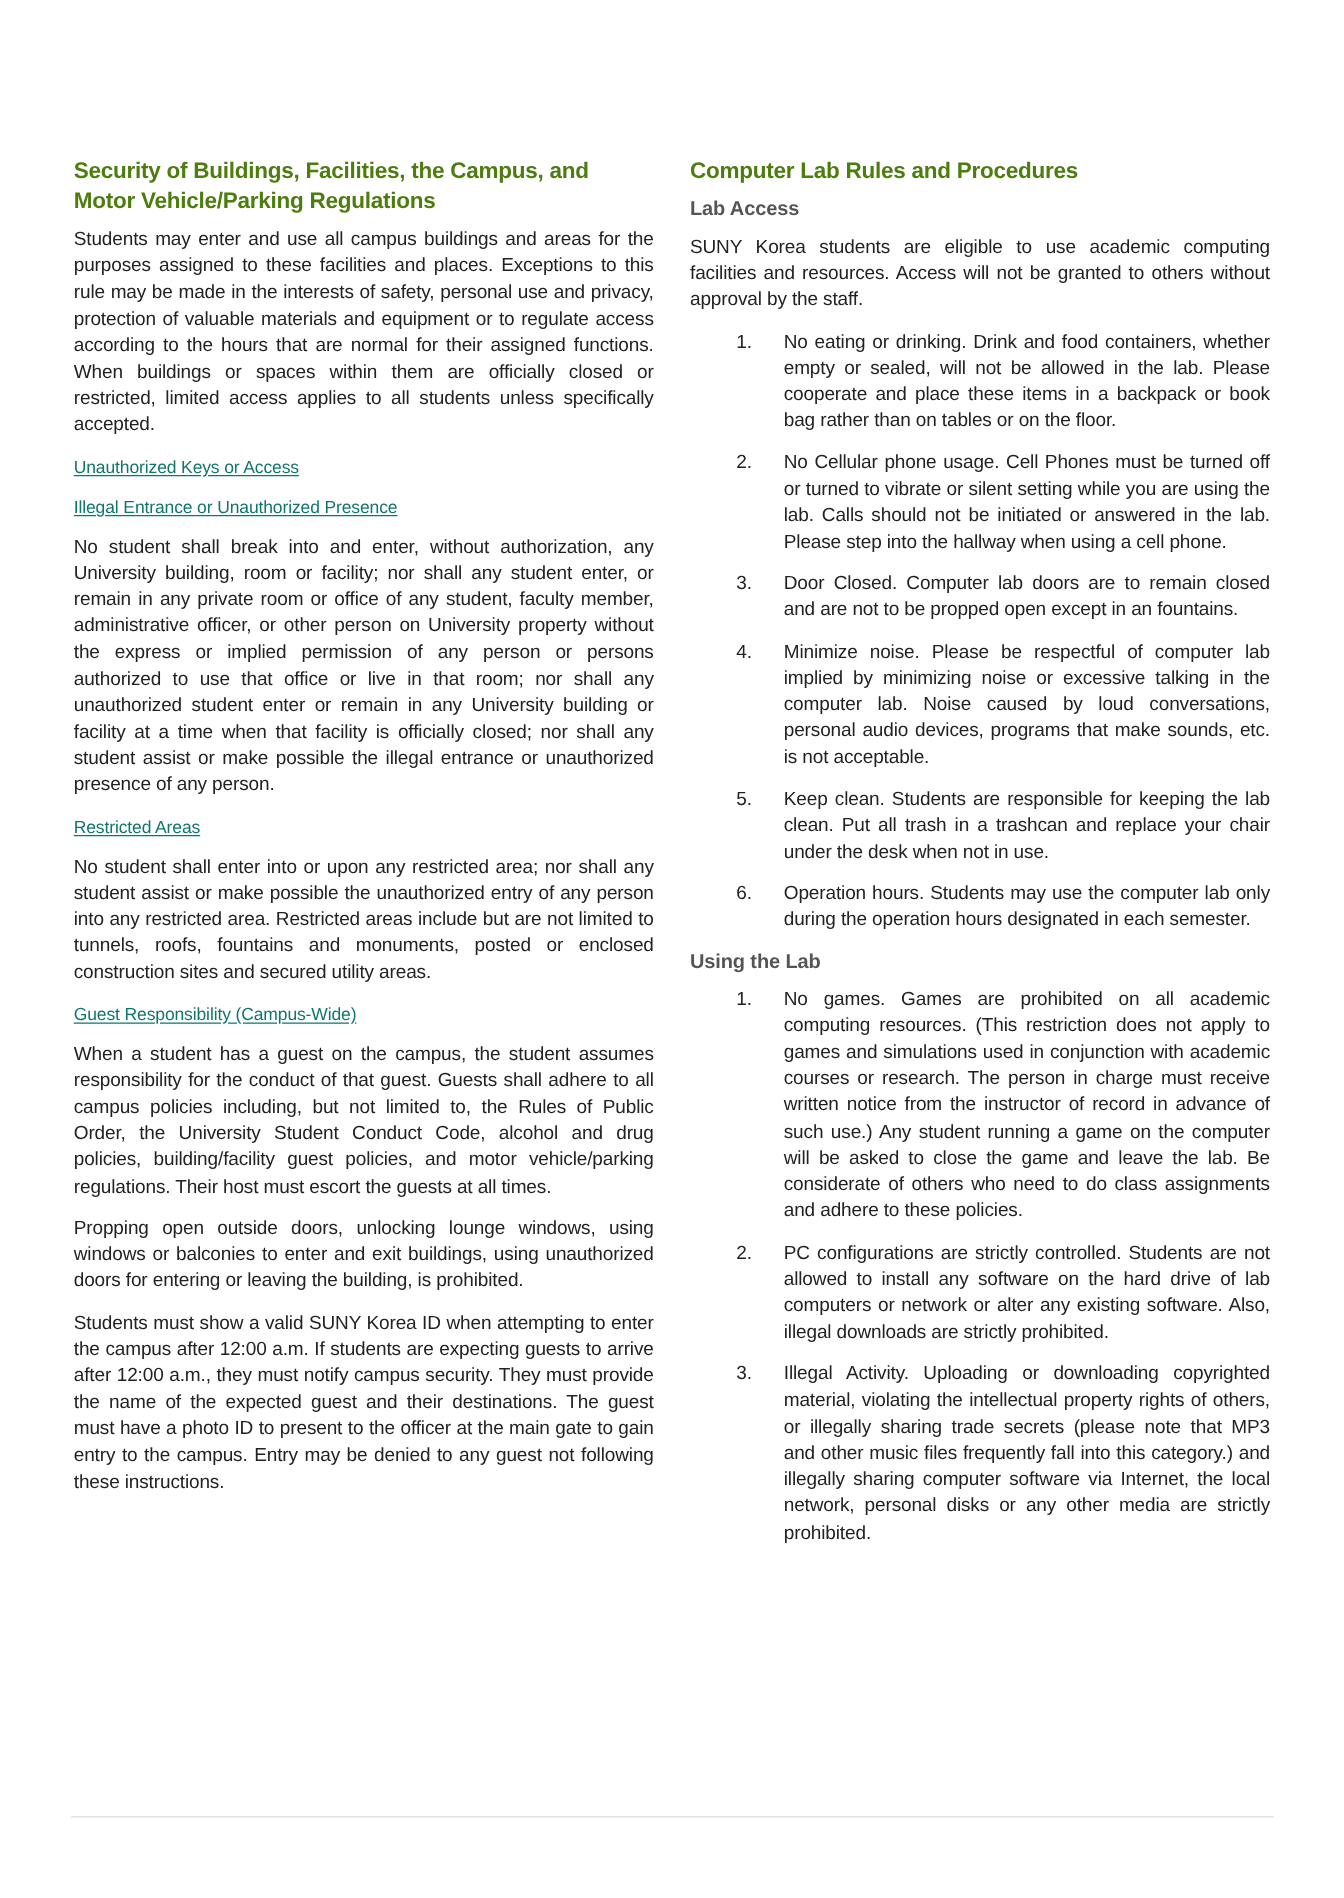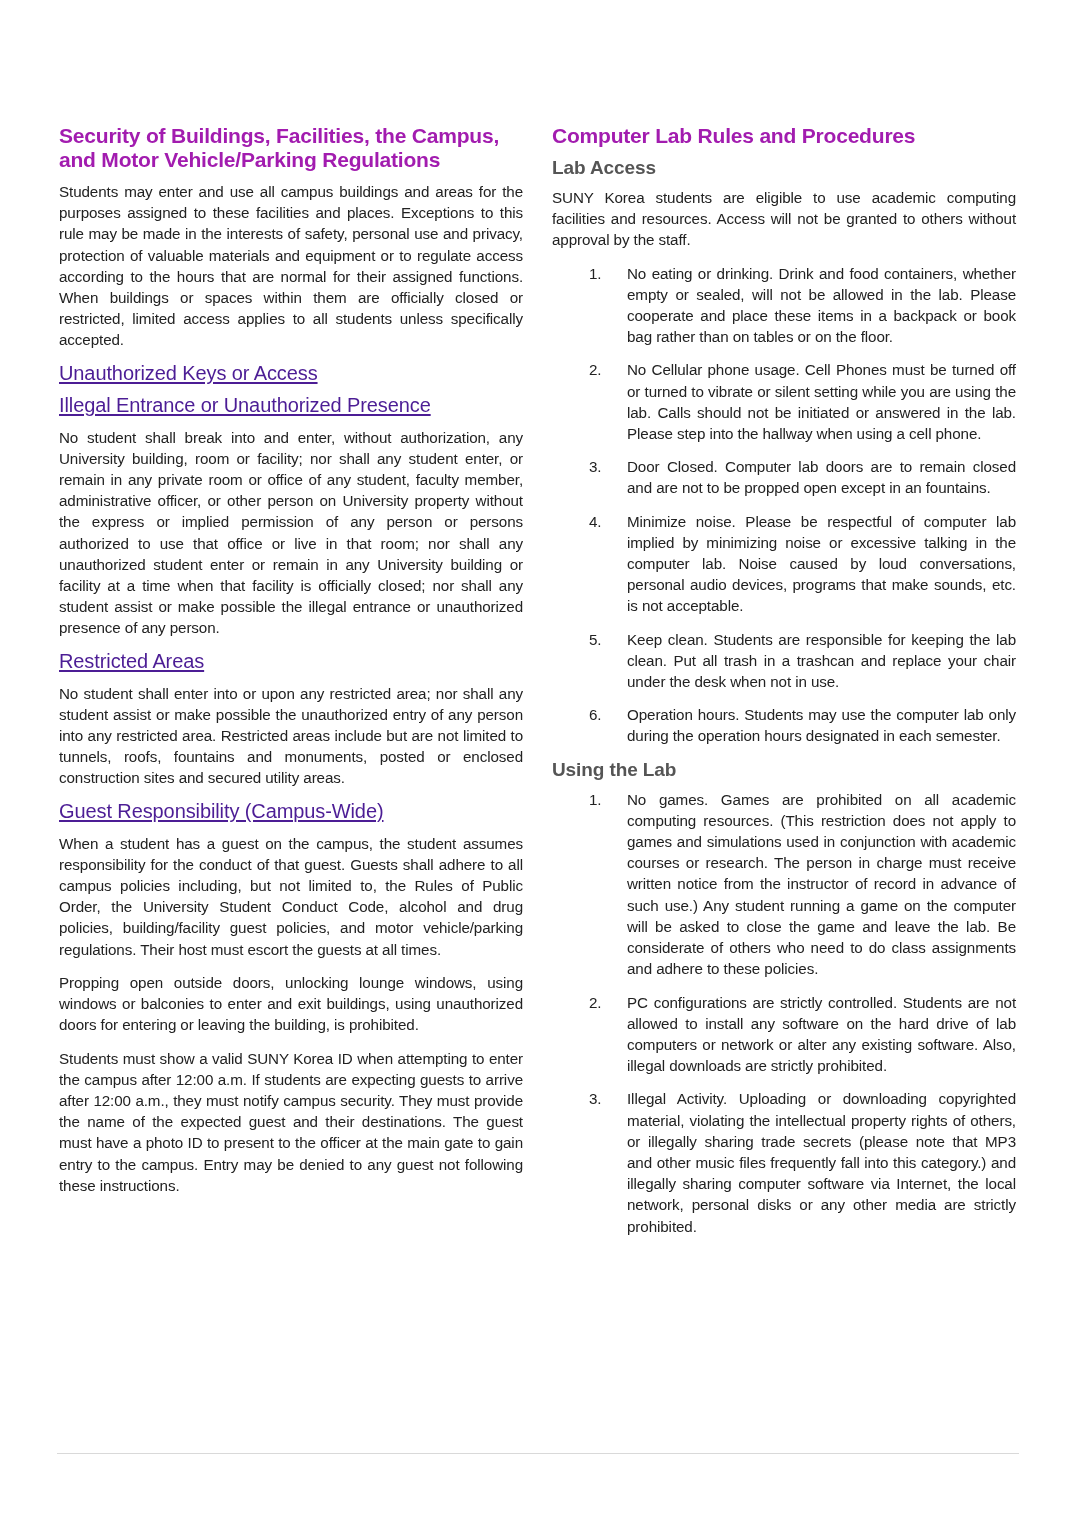--- a/index.html
+++ b/index.html
@@ -10,30 +10,30 @@
   }
   .col {
     position: absolute; top: 124px; width: 464px;
     font-family: "Liberation Sans", sans-serif;
     font-size: 15.2px; line-height: 21.2px; color: #222;
     letter-spacing: -0.1px;
   }
   .col-left { left: 59px; }
   .col-right { left: 552px; }
   h2 {
-    margin: 0 0 9px 0; font-size: 21px; line-height: 24px; font-weight: 700;
-    color: #a21caf; font-family: "Liberation Sans", sans-serif; letter-spacing: -0.2px;
+    margin: 0 0 9px 0; font-size: 18px; line-height: 24px; font-weight: 700;
+    color: #4d7c0f; font-family: "Liberation Sans", sans-serif; letter-spacing: -0.2px;
   }
   h3 {
-    margin: 0 0 9px 0; font-size: 19px; line-height: 21px; font-weight: 700;
+    margin: 0 0 9px 0; font-size: 16px; line-height: 21px; font-weight: 700;
     color: #555;
   }
   h4 {
-    margin: 0 0 11px 0; font-size: 20px; line-height: 21px; font-weight: 400;
-    text-decoration: underline; text-underline-offset: 2px; color: #4c1d95;
+    margin: 0 0 11px 0; font-size: 14px; line-height: 21px; font-weight: 400;
+    text-decoration: underline; text-underline-offset: 2px; color: #0f766e;
   }
   p { margin: 2px 0 12px 0; text-align: justify; }
   ol { list-style: none; margin: 0 0 12px 0; padding: 0; }
   ol li { position: relative; padding-left: 75px; margin-bottom: 12px; text-align: justify; }
   ol li .num { position: absolute; left: 37px; top: 0; }
   .footer-rule {
     position: absolute; left: 57px; width: 962px; top: 1453px; height: 0;
     border-top: 1px solid #d9d9d9;
   }
   .footer {

